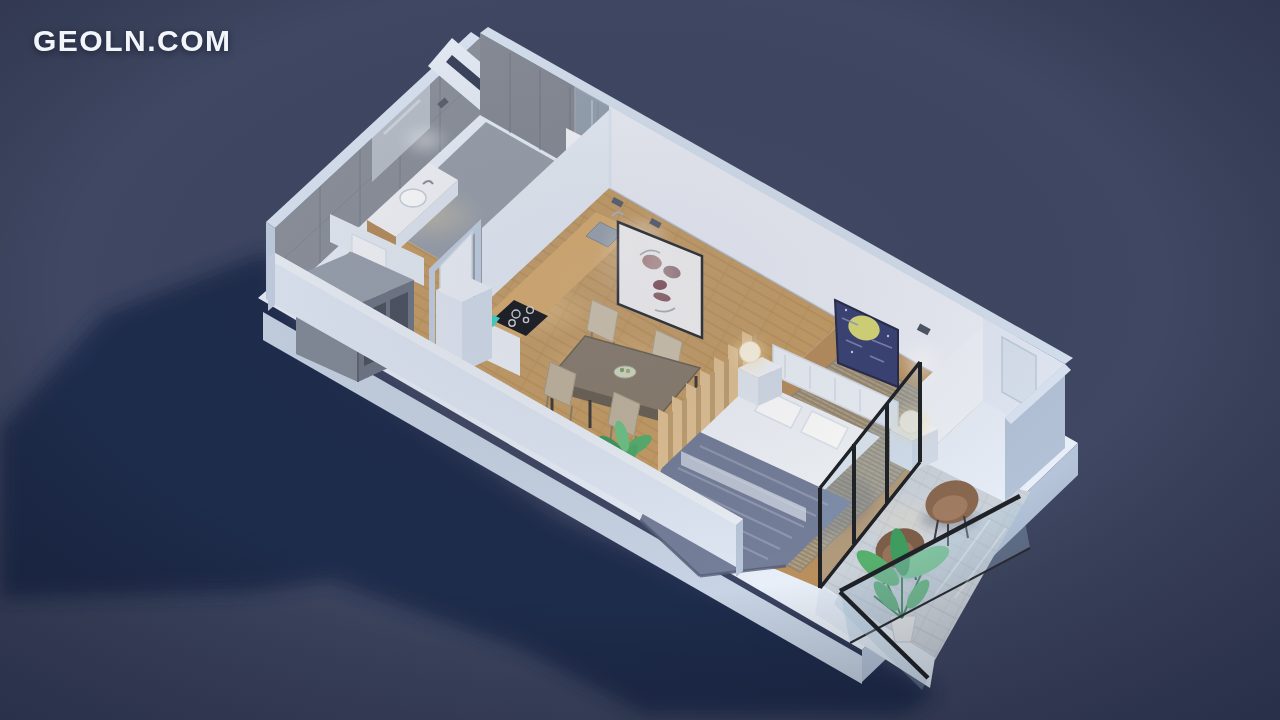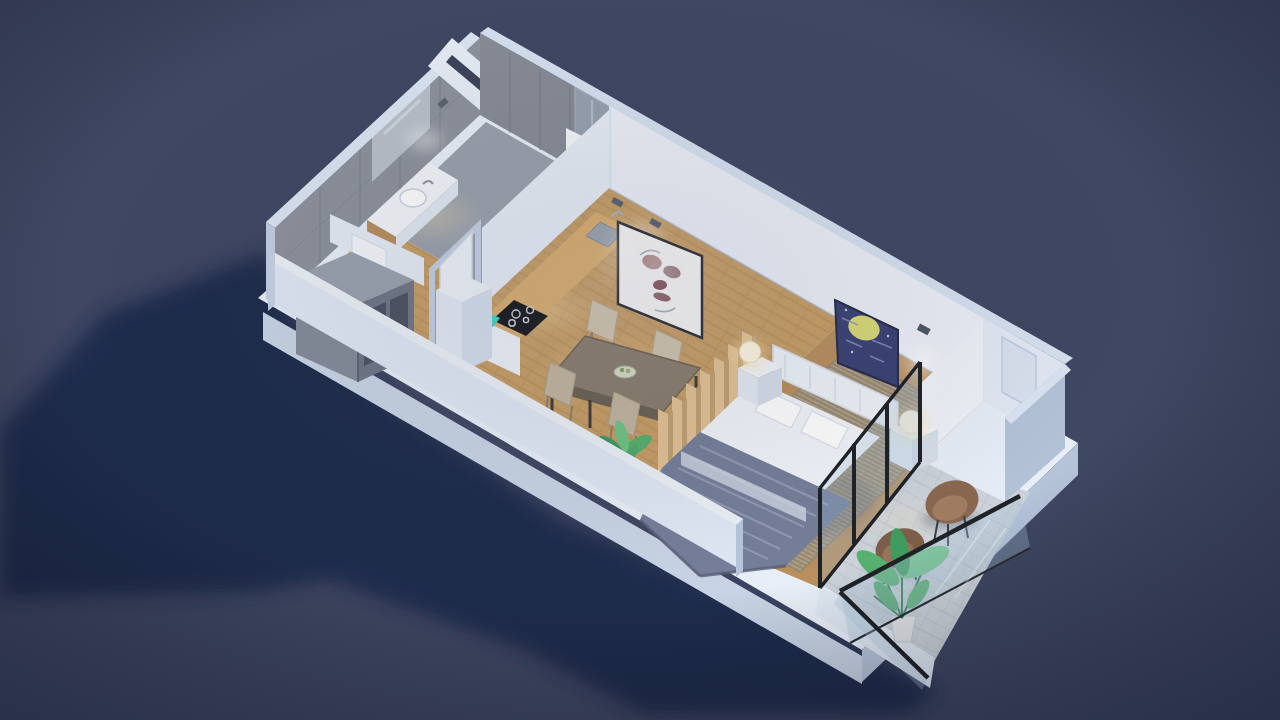--- a/index.html
+++ b/index.html
@@ -334,13 +334,14 @@
         <path d="M990 520 L935 595 M1006 528 L955 598" stroke="#ffffff" stroke-width="2" opacity="0.3"></path>
         <polygon points="840,592 928,678 922,690 834,604" fill="#a9c4dc" opacity="0.33"></polygon>
         <path d="M840 592 L928 678" stroke="#1f2227" stroke-width="4.5"></path>
       </g>
     </g>
   </g>
 
   <rect x="0" y="0" width="1280" height="720" fill="url(#vig)" pointer-events="none"></rect>
 </svg>
 
+<div id="logo">GEOLN.COM</div>
 </div>
 
 </body></html>

